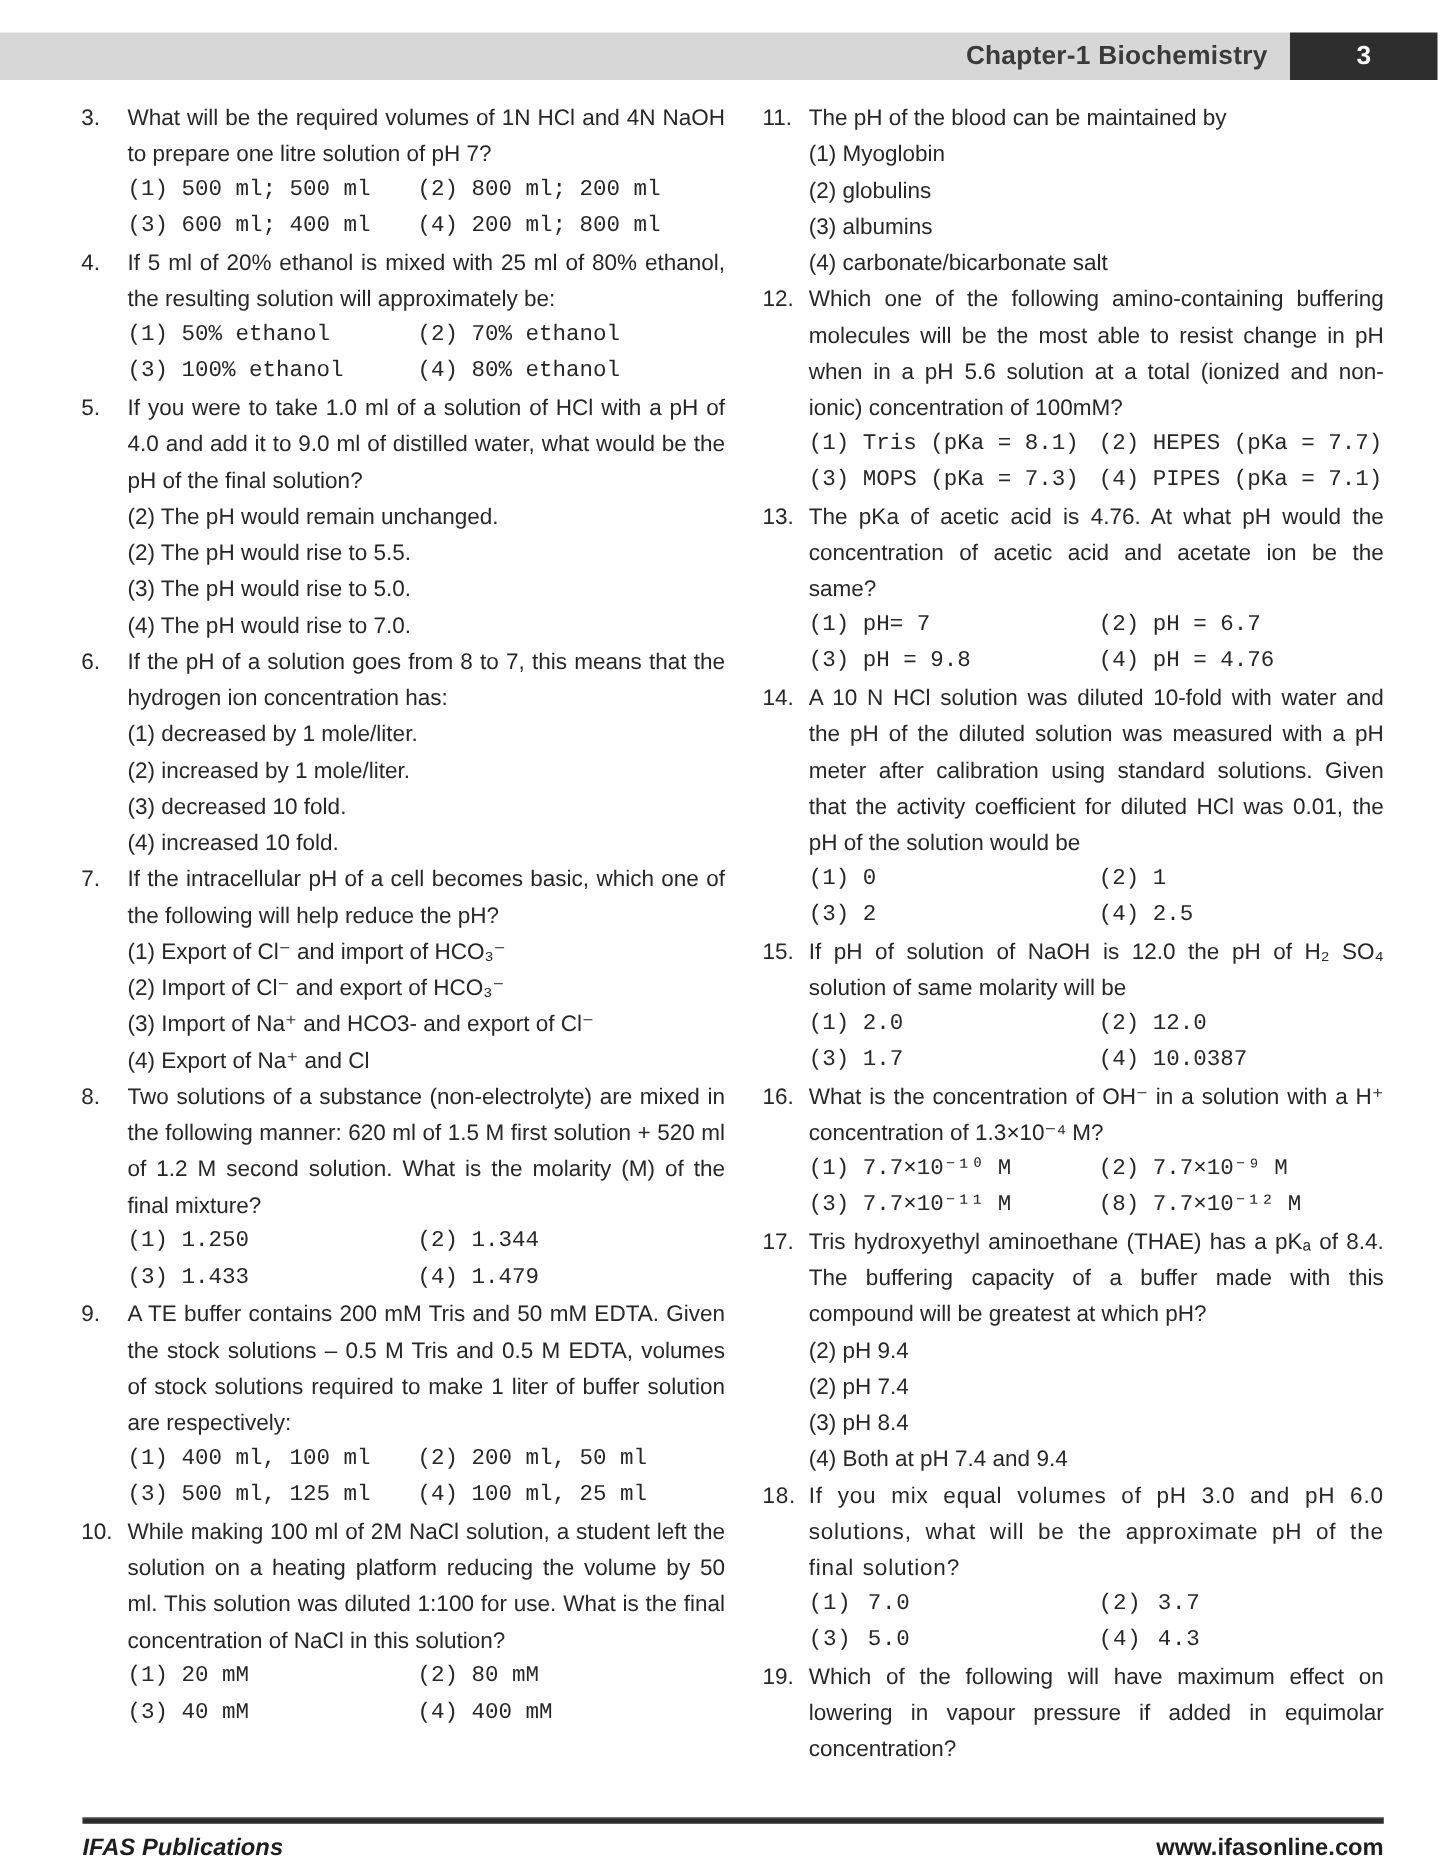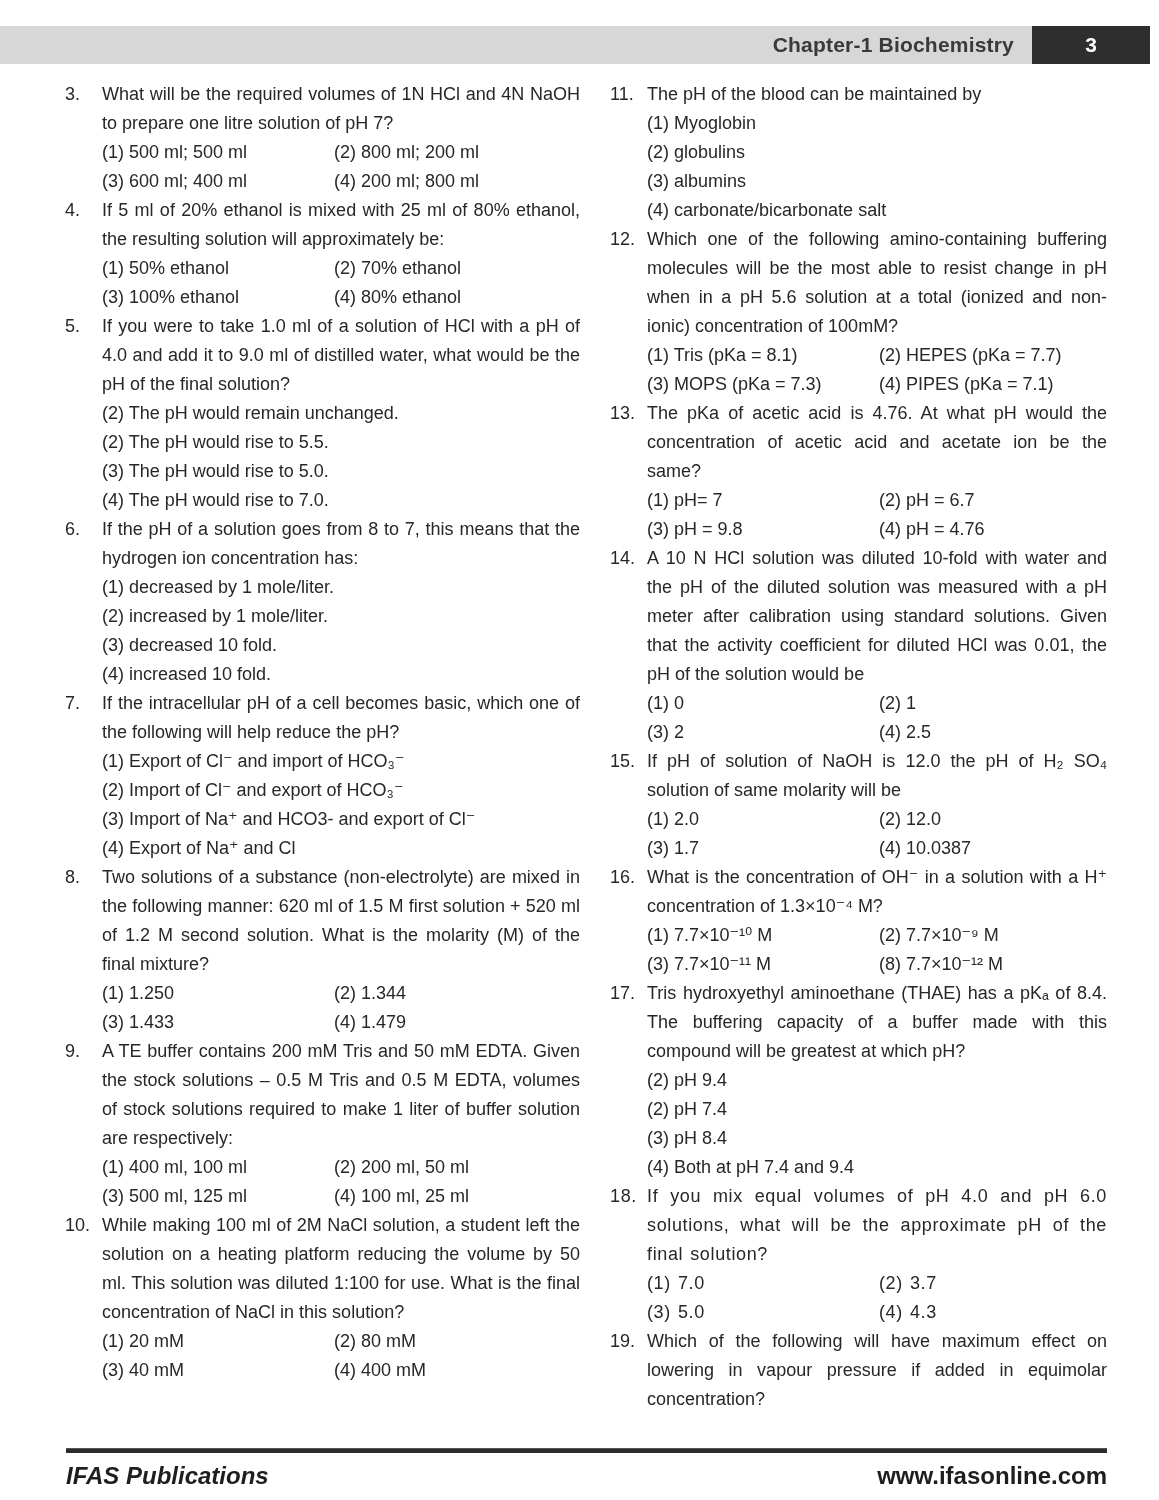--- a/index.html
+++ b/index.html
@@ -21,30 +21,30 @@
   
   .content{
     display:grid;grid-template-columns:515px 497px;column-gap:30px;
     padding:16px 52px 0 65px;
     font-size:18px;line-height:29px;
   }
   .question{display:flex;}
   .qnum{width:37px;flex-shrink:0;}
   .qbody{flex:1;min-width:0;}
   .qtext{text-align:justify;text-justify:inter-word;}
-  .opts-two{display:grid;grid-template-columns:232px 1fr;}
+  .opts-two{display:grid;grid-template-columns:232px 1fr;font-family:Liberation Mono, monospace;}
   .opts-one{display:block;}
   .opt{white-space:nowrap;overflow:visible;}
   .spaced{letter-spacing:.035em;word-spacing:.08em;}
 
   
   .footer{margin-top:auto;padding:0 52px 26px 66px;}
   .footer-rule{height:4px;background:#2c2c2c;border-top:1px solid #555;}
   .footer-row{display:flex;justify-content:space-between;align-items:baseline;padding-top:9px;
-    font-size:24px;font-weight:bold;color:#1e1e1e;}
+    font-size:19px;font-weight:bold;color:#1e1e1e;}
   .pub{font-style:italic;}
 </style>
 </head>
 <body>
 
 <div class="page">
 
   <div class="header-bar">
     <div class="header-gray">
       <span class="chapter-title">Chapter-1 Biochemistry</span>
@@ -234,21 +234,21 @@
               <div class="opt">(2) pH 9.4</div>
               <div class="opt">(2) pH 7.4</div>
               <div class="opt">(3) pH 8.4</div>
               <div class="opt">(4) Both at pH 7.4 and 9.4</div>
             </div>
           </div>
         </div>
         <div class="question spaced">
           <div class="qnum">18.</div>
           <div class="qbody">
-            <div class="qtext">If you mix equal volumes of pH 4.0 and pH 6.0 solutions, what will be the approximate pH of the final solution?</div>
+            <div class="qtext">If you mix equal volumes of pH 3.0 and pH 6.0 solutions, what will be the approximate pH of the final solution?</div>
             <div class="opts-two">
               <div class="opt">(1) 7.0</div>
               <div class="opt">(2) 3.7</div>
               <div class="opt">(3) 5.0</div>
               <div class="opt">(4) 4.3</div>
             </div>
           </div>
         </div>
         <div class="question">
           <div class="qnum">19.</div>

